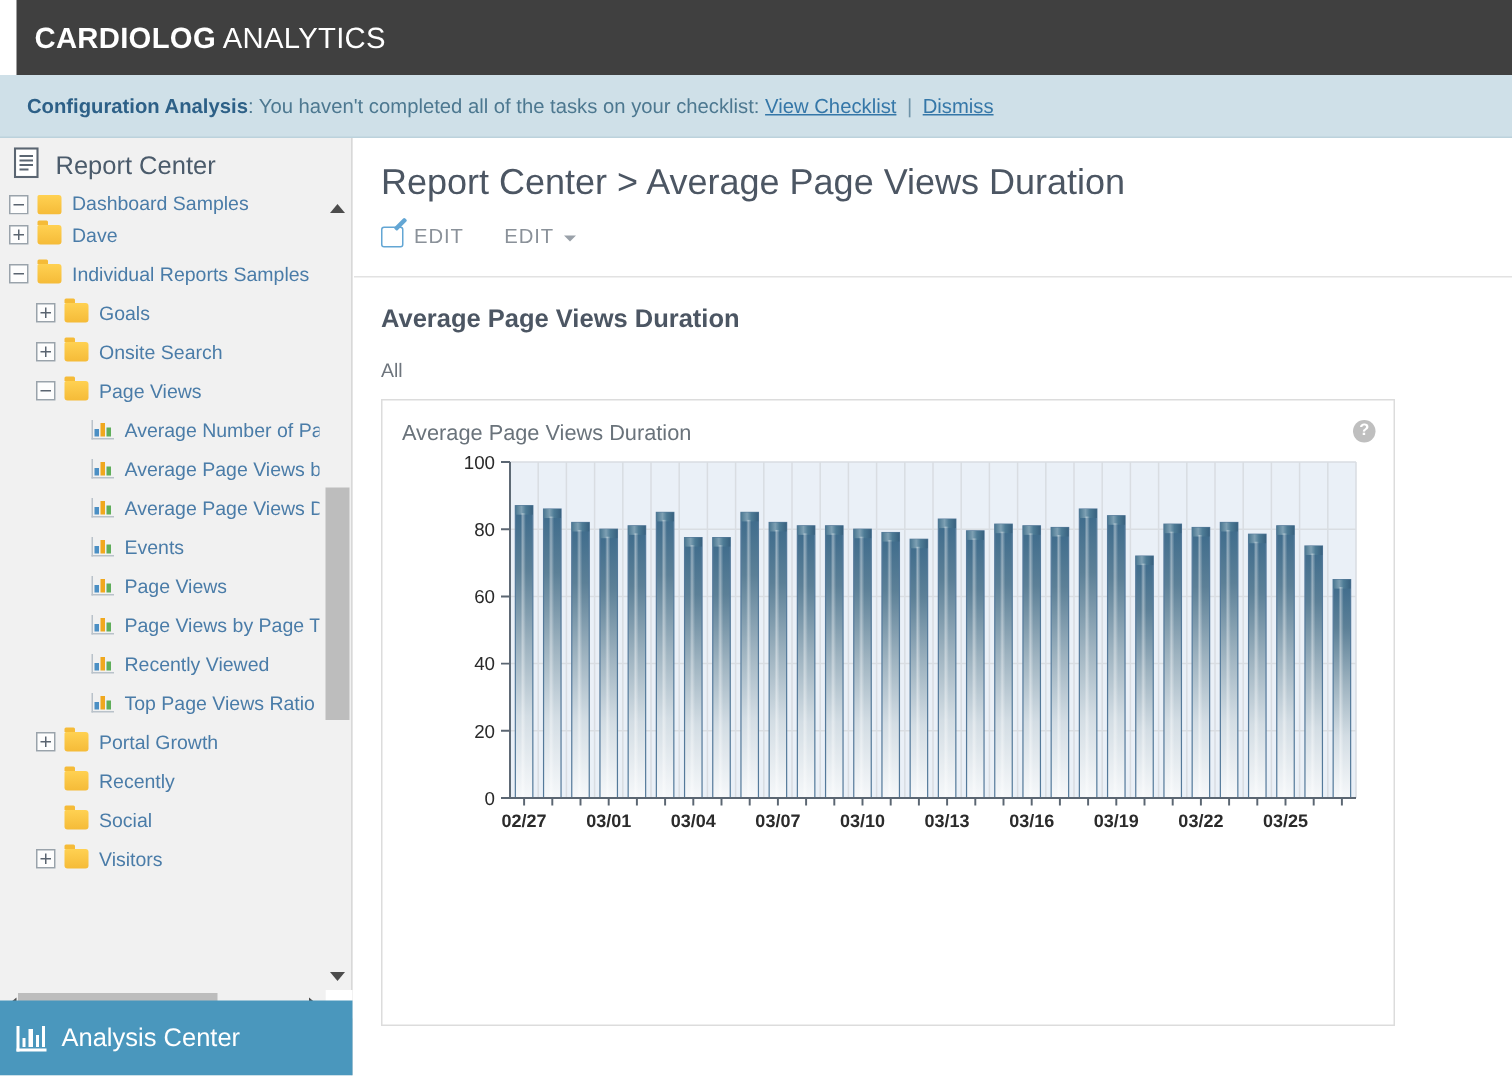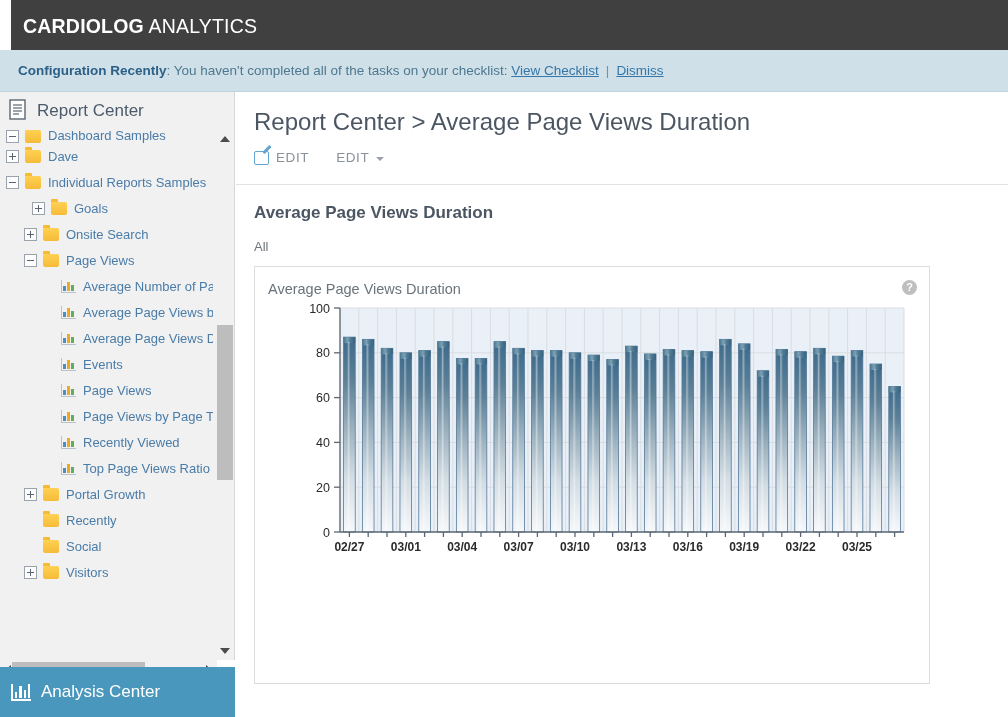--- a/index.html
+++ b/index.html
@@ -210,21 +210,21 @@
 
 <div id="app">
 
   <div class="topbar">
     <div class="logo">
       <b>CARDIOLOG</b><span class="light"> ANALYTICS</span>
     </div>
   </div>
 
   <div class="banner">
-    <b>Configuration Recently</b><span class="txt">: You haven't completed all of the tasks on your checklist:</span>&nbsp;<a>View Checklist</a><span class="sep">|</span><a>Dismiss</a>
+    <b>Configuration Analysis</b><span class="txt">: You haven't completed all of the tasks on your checklist:</span>&nbsp;<a>View Checklist</a><span class="sep">|</span><a>Dismiss</a>
   </div>
 
   <div class="sidebar">
 
     <div class="sb-header">
       <span>
         <svg width="19" height="21" viewBox="0 0 19 21">
           <rect x="1" y="1" width="15" height="19" fill="#ffffff" stroke="#5b6672" stroke-width="1.4"></rect>
           <line x1="4" y1="6" x2="13" y2="6" stroke="#5b6672" stroke-width="1.2"></line>
           <line x1="4" y1="9" x2="13" y2="9" stroke="#5b6672" stroke-width="1.2"></line>
@@ -245,21 +245,21 @@
           <div class="node" style="padding-left: 6px;">
             <span class="exp plus"></span>
             <span class="folder"></span>
             <span class="lbl">Dave</span>
           </div>
           <div class="node" style="padding-left: 6px;">
             <span class="exp"></span>
             <span class="folder"></span>
             <span class="lbl">Individual Reports Samples</span>
           </div>
-          <div class="node" style="padding-left: 32px;">
+          <div class="node" style="padding-left: 24px;">
             <span class="exp plus"></span>
             <span class="folder"></span>
             <span class="lbl">Goals</span>
           </div>
           <div class="node" style="padding-left: 24px; text-align: right;">
             <span class="exp plus"></span>
             <span class="folder"></span>
             <span class="lbl">Onsite Search</span>
           </div>
           <div class="node" style="padding-left: 24px;">

